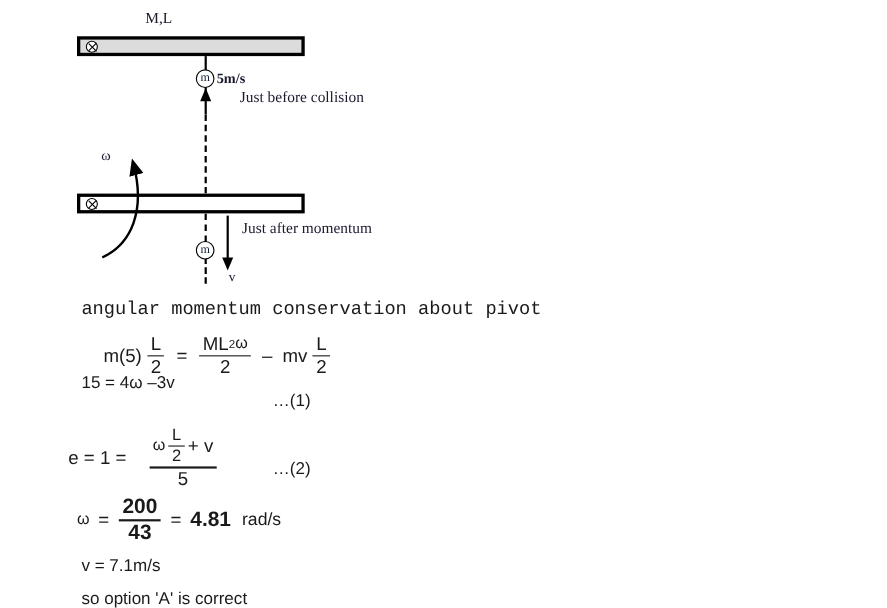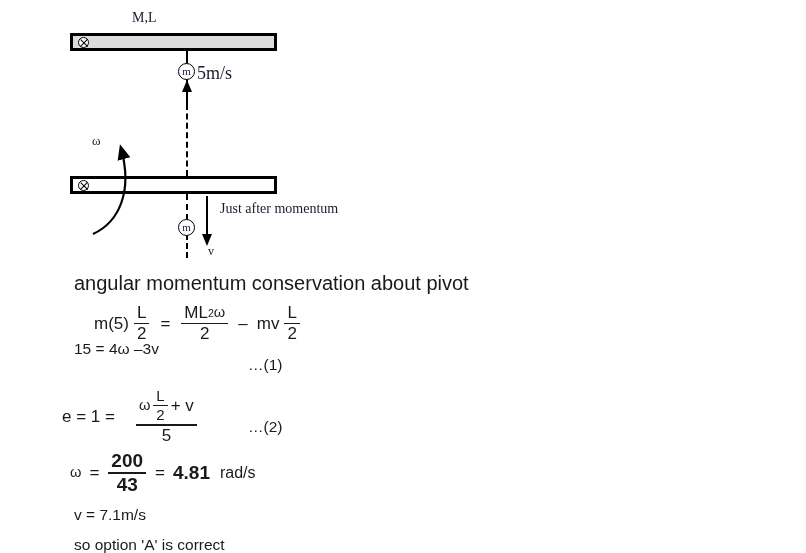--- a/index.html
+++ b/index.html
@@ -133,21 +133,21 @@
   #v-arrow-line {
     position: absolute;
     left: 206px; top: 196px;
     width: 2px; height: 42px;
     background: #000;
   }
   #v-arrow-head { left: 202px; top: 234px; }
 
   
   #label-ml      { left: 96px;  top: 10px;  font-size: 14px; margin-left: 36px; }
-  #label-speed   { left: 197px; top: 63px;  font-size: 18px; }
+  #label-speed   { left: 197px; top: 63px;  font-size: 13px; font-weight: bold; }
   #label-before  { left: 218px; top: 82px;  font-size: 14px; }
   #label-after   { left: 220px; top: 201px; font-size: 14px; }
   #label-omega   { left: 92px;  top: 133px; font-size: 13px; font-style: normal; }
   #label-v       { left: 208px; top: 244px; font-size: 12px; }
 
   
   #omega-curve {
     position: absolute;
     left: 85px;
     top: 130px;
@@ -162,21 +162,21 @@
     left: 0;
     top: 266px;
     width: 806px;
   }
   .line {
     position: absolute;
     white-space: nowrap;
     font-family: "Liberation Sans", sans-serif;
     color: #1a1a1a;
   }
-  #line-heading { left: 74px; top: 6px;  font-size: 20px; }
+  #line-heading { left: 74px; top: 6px;  font-size: 17px; font-family: Liberation Mono, monospace; }
   #line-eq1     { left: 92px; top: 38px; text-align: right; }
   #line-eq1b    { left: 74px; top: 74px; font-size: 15.5px; }
   #ref-1        { left: 248px; top: 90px; font-size: 15.5px; }
   #line-eq2     { left: 60px; top: 122px; }
   #ref-2        { left: 248px; top: 152px; font-size: 15.5px; }
   #line-eq3     { left: 68px; top: 185px; }
   #line-v       { left: 74px; top: 240px; font-size: 15.5px; }
   #line-option  { left: 74px; top: 270px; font-size: 15.5px; }
 
   
@@ -229,20 +229,21 @@
   <div class="vline-solid" id="vline-a"></div>
   <div class="vline-solid" id="vline-b"></div>
   <div class="vline-dashed" id="vline-c"></div>
   <div class="vline-dashed" id="vline-d"></div>
   <div class="vline-dashed" id="vline-e"></div>
 
   <div class="arrow-up" id="arrow-before"></div>
 
   <div class="mass" id="mass-before">m</div>
   <div class="serif-label" id="label-speed">5m/s</div>
+  <div class="serif-label" id="label-before">Just before collision</div>
 
   <div class="rod" id="rod-bottom"></div>
   <div class="pivot" id="pivot-bottom"></div>
 
   <svg id="omega-curve" viewBox="0 0 80 110" width="80" height="110">
     <defs>
       <marker id="arrowhead-omega" markerWidth="7" markerHeight="7" refX="5.2" refY="3.2" orient="auto">
         <polygon points="0,0.2 7,3.2 0,6.2" fill="#000"></polygon>
       </marker>
     </defs>

